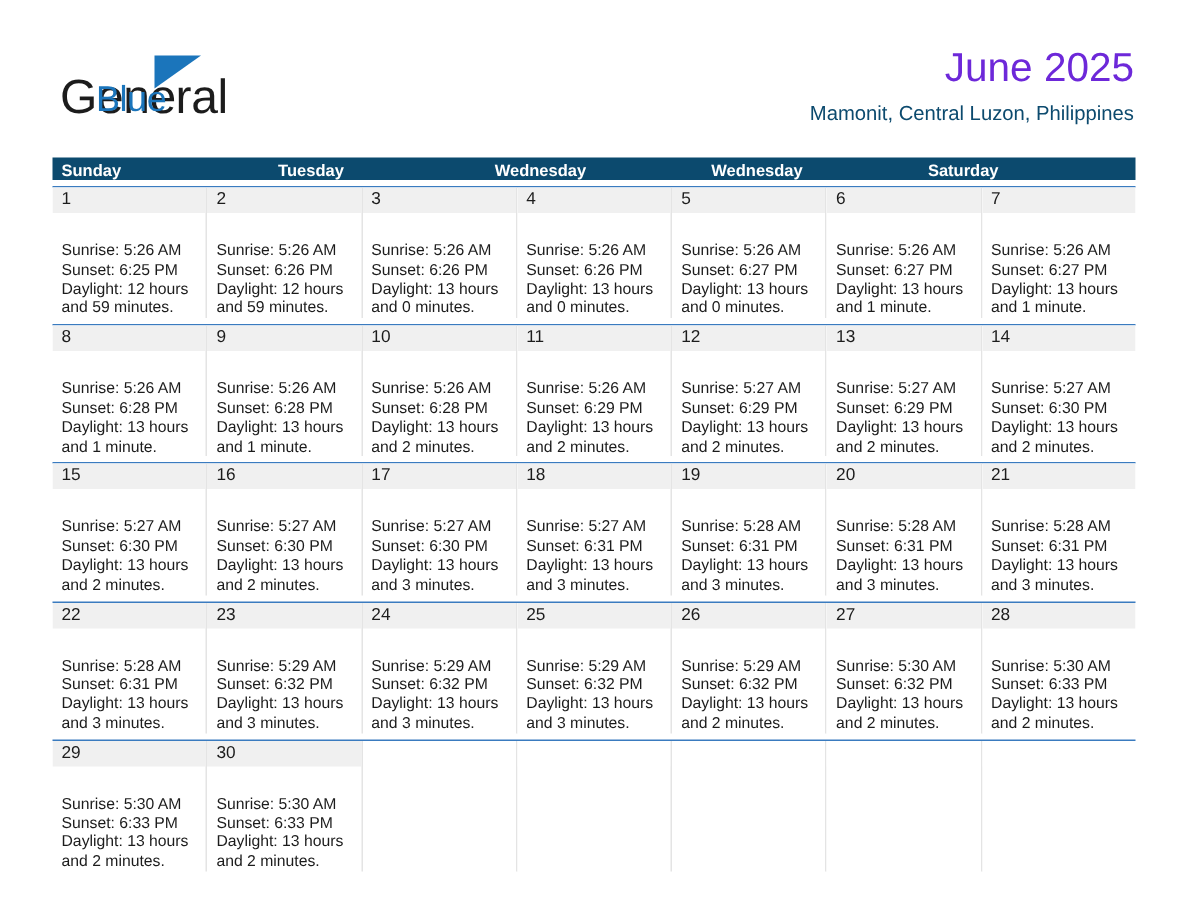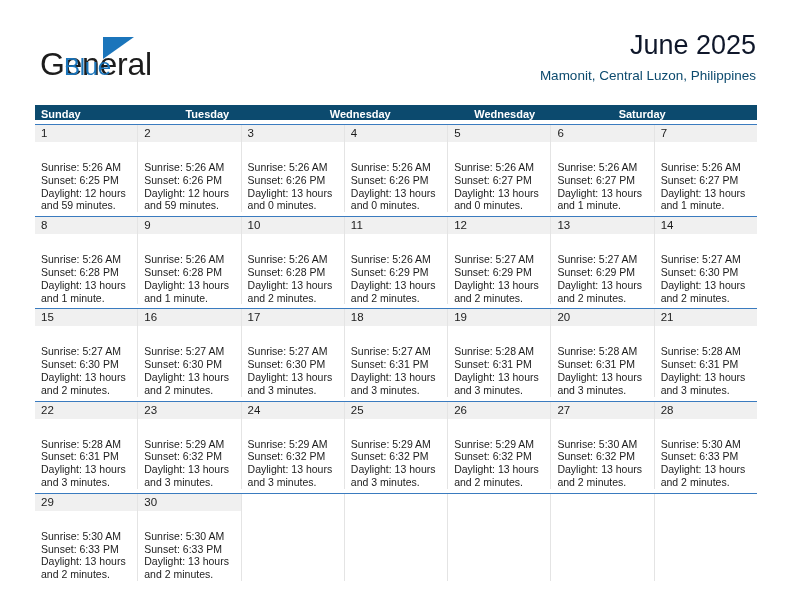--- a/index.html
+++ b/index.html
@@ -65,21 +65,21 @@
   }
 
   .title-block {
     position: absolute;
     right: 36px;
     top: 28px;
     text-align: right;
   }
   .month-title {
     font-size: 27px;
-    color: #0f172a;
+    color: #6d28d9;
     line-height: 34px;
     font-weight: normal;
     white-space: nowrap;
   }
   .location {
     margin-top: 5px;
     font-size: 13.5px;
     color: #0c4a6e;
     line-height: 17px;
     white-space: nowrap;

